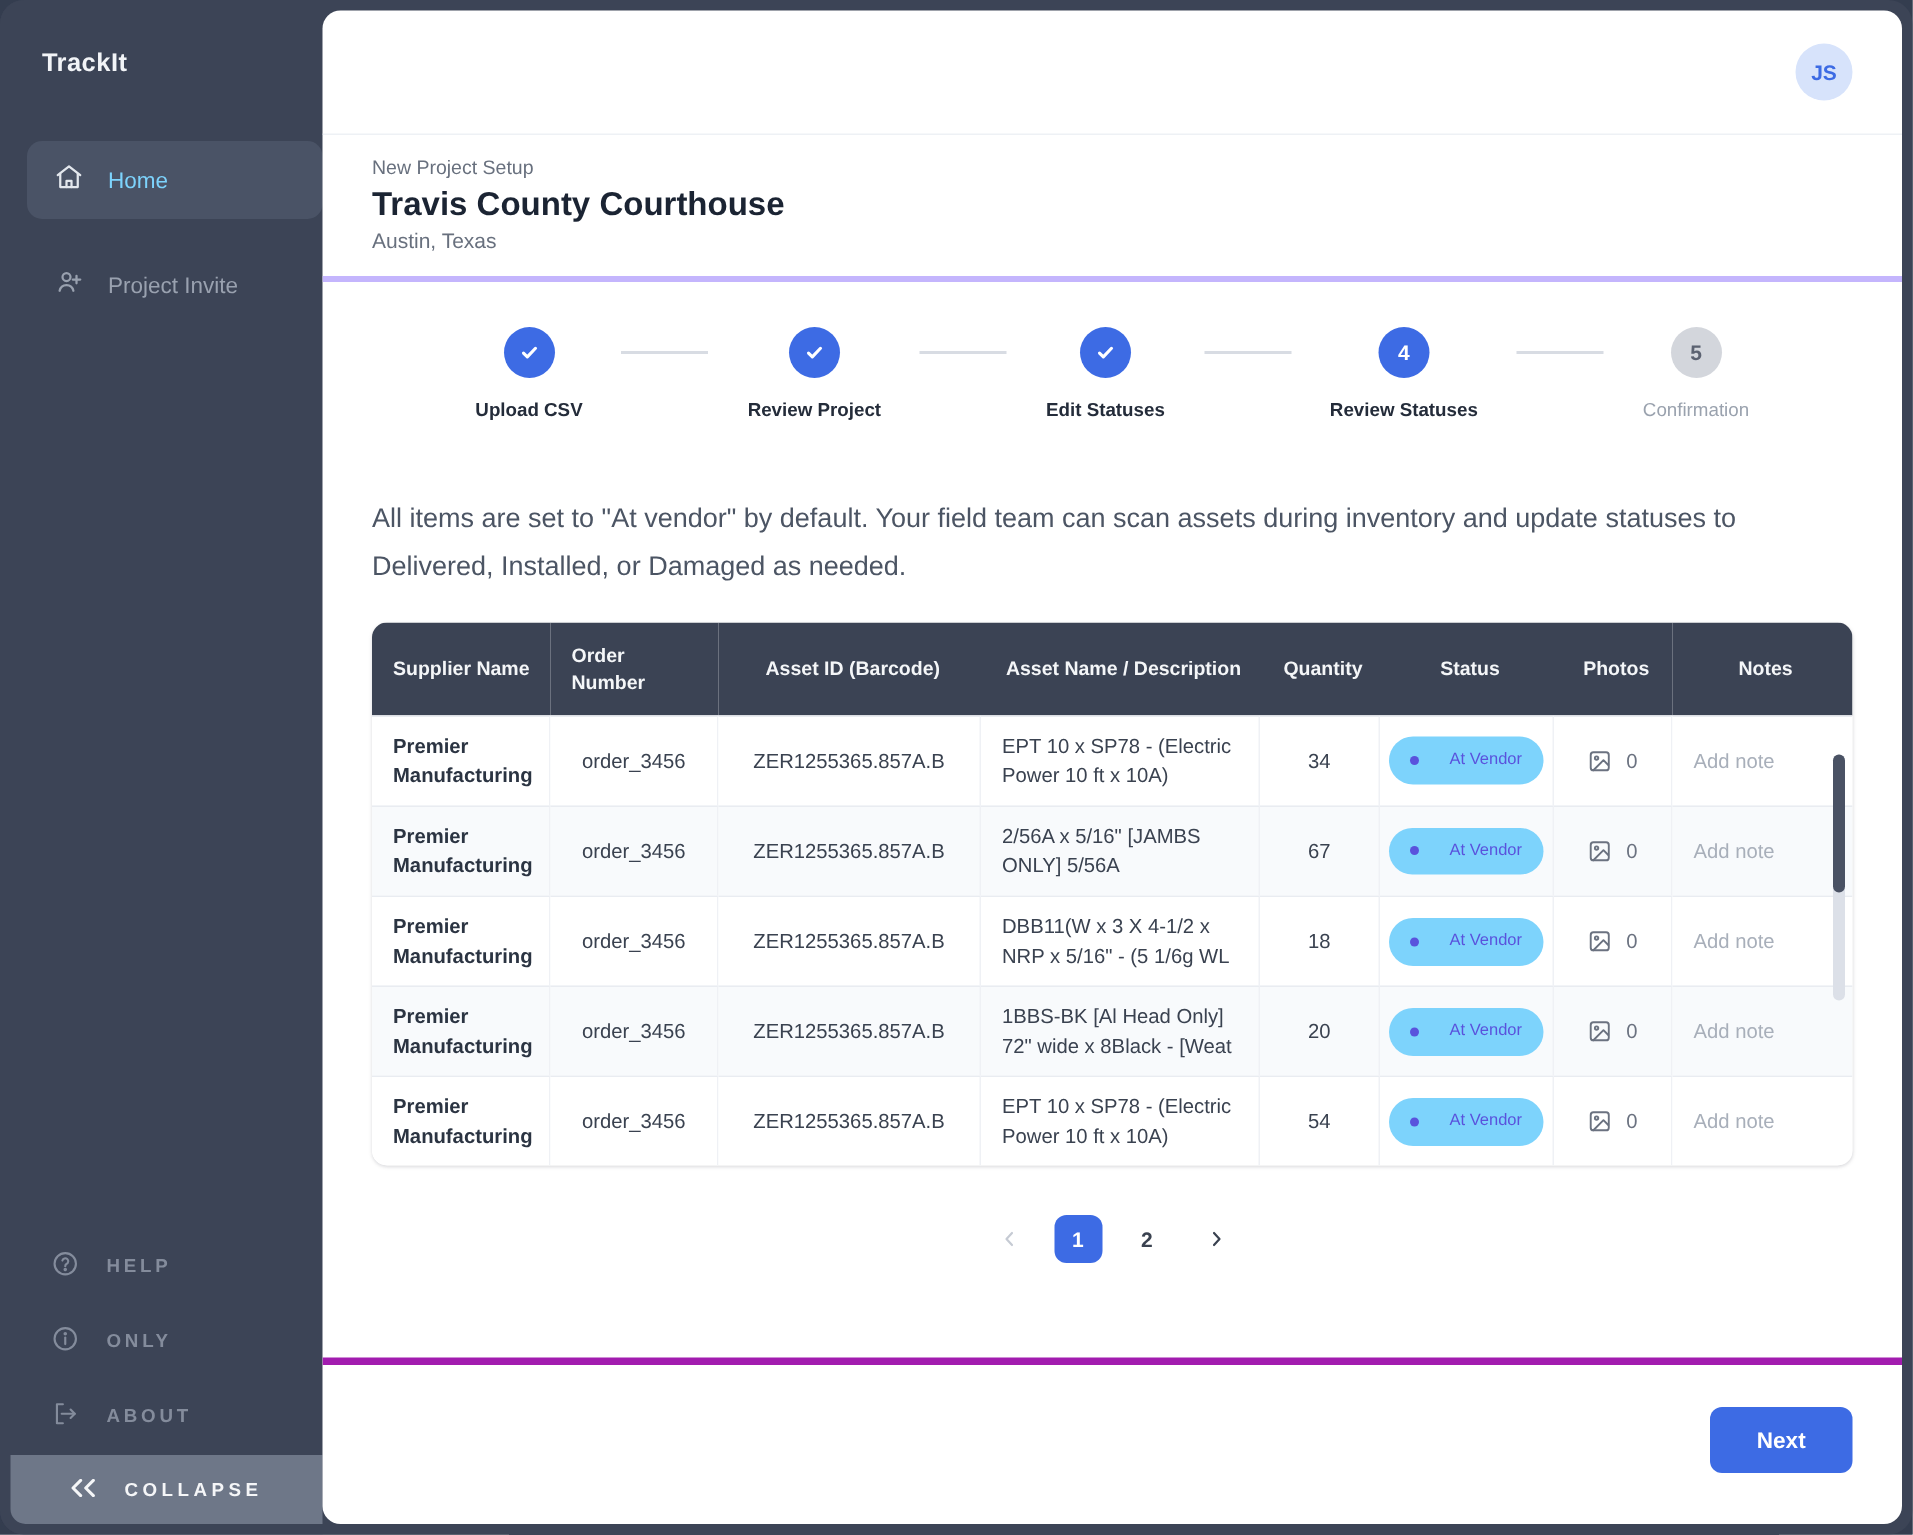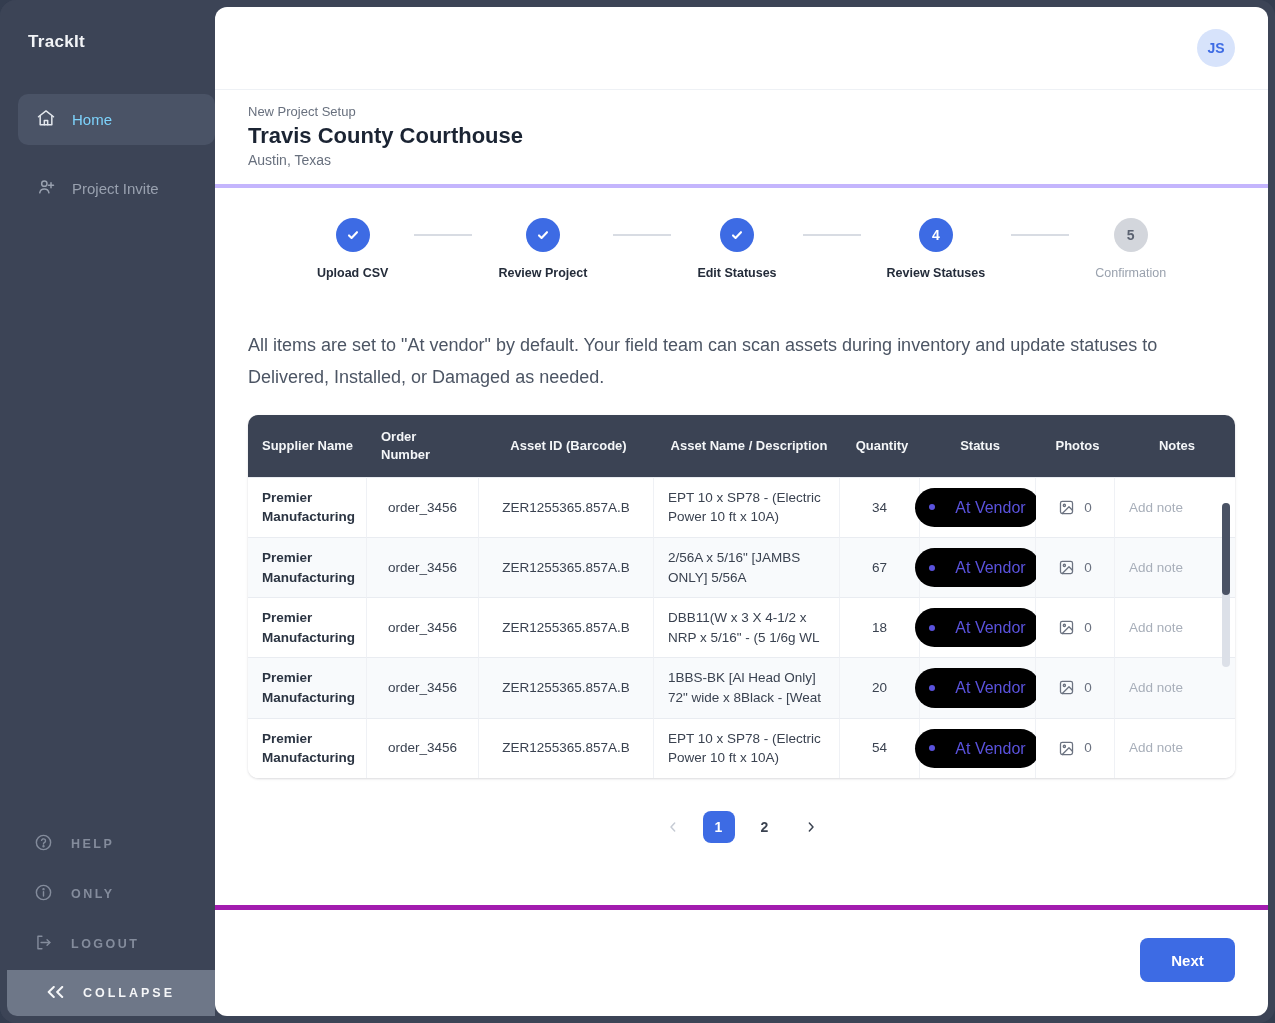--- a/index.html
+++ b/index.html
@@ -48,21 +48,21 @@
   .tgrid { display:grid; grid-template-columns:119px 112px 175px 186px 80px 116px 79px 120px; }
   .th { background:#3B4354; color:#F4F6F8; font-size:13px; font-weight:600; padding:13px 10px 13px 14px; display:flex; align-items:center; min-height:62px; line-height:1.35; }
   .th.center { justify-content:center; text-align:center; }
   .trow { display:contents; }
   .td { min-height:60px; padding:10px 14px; display:flex; align-items:center; font-size:13.5px; color:#3A4250; background:#fff; border-top:1px solid #E9ECF1; border-right:1px solid #EFF1F5; line-height:1.45; }
   .td:nth-child(8n) { border-right:none; }
   .trow.alt .td { background:#F8FAFC; }
   .td.center { justify-content:center; text-align:center; }
   .td.supplier { font-weight:700; color:#2B3442; }
   .td.note { color:#A8AFBA; cursor:text; }
-  .badge { display:inline-flex; align-items:center; gap:20px; background:#000000; color:#5A52DC; font-size:16px; font-weight:500; border-radius:999px; padding:8px 14px; white-space:nowrap; }
+  .badge { display:inline-flex; align-items:center; gap:20px; background:#7dd3fc; color:#5A52DC; font-size:11px; font-weight:500; border-radius:999px; padding:8px 14px; white-space:nowrap; }
   .badge .dot { width:6px; height:6px; border-radius:50%; background:#5A52DC; }
   .photos-cell { display:flex; align-items:center; gap:9px; color:#6B7280; font-size:13.5px; }
   .scroll-track { position:absolute; top:88px; right:5px; width:8px; height:164px; background:#DCE0E8; border-radius:4px; }
   .scroll-thumb { position:absolute; top:0; left:0; width:8px; height:92px; background:#4A5264; border-radius:4px; cursor:grab; }
 
   
   .pagination { display:flex; align-items:center; justify-content:center; gap:14px; margin-top:33px; flex:none; }
   .page-btn { width:32px; height:32px; display:flex; align-items:center; justify-content:center; border-radius:8px; font-size:14px; font-weight:600; color:#3A4250; cursor:pointer; }
   .page-btn.active { background:#3D6BE4; color:#fff; }
   .page-nav { width:32px; height:32px; display:flex; align-items:center; justify-content:center; cursor:pointer; }
@@ -124,21 +124,21 @@
         <span>ONLY</span>
       </div>
       <div class="foot-item">
         <span>
           <svg width="19" height="19" viewBox="0 0 24 24" fill="none" stroke="#848C9C" stroke-width="1.8" stroke-linecap="round" stroke-linejoin="round">
               <path d="M10 4H5v16h5"></path>
               <path d="M9 12h11"></path>
               <path d="M16.5 8.5 20 12l-3.5 3.5"></path>
             </svg>
         </span>
-        <span>LOGOUT</span>
+        <span>ABOUT</span>
       </div>
     </div>
 
     <div class="collapse-bar">
       <span>
         <svg width="22" height="12" viewBox="0 0 26 14" fill="none" stroke="#F5F6F8" stroke-width="2.4" stroke-linecap="round" stroke-linejoin="round">
             <path d="M8 1 2 7l6 6"></path>
             <path d="M18 1l-6 6 6 6"></path>
           </svg>
       </span>

